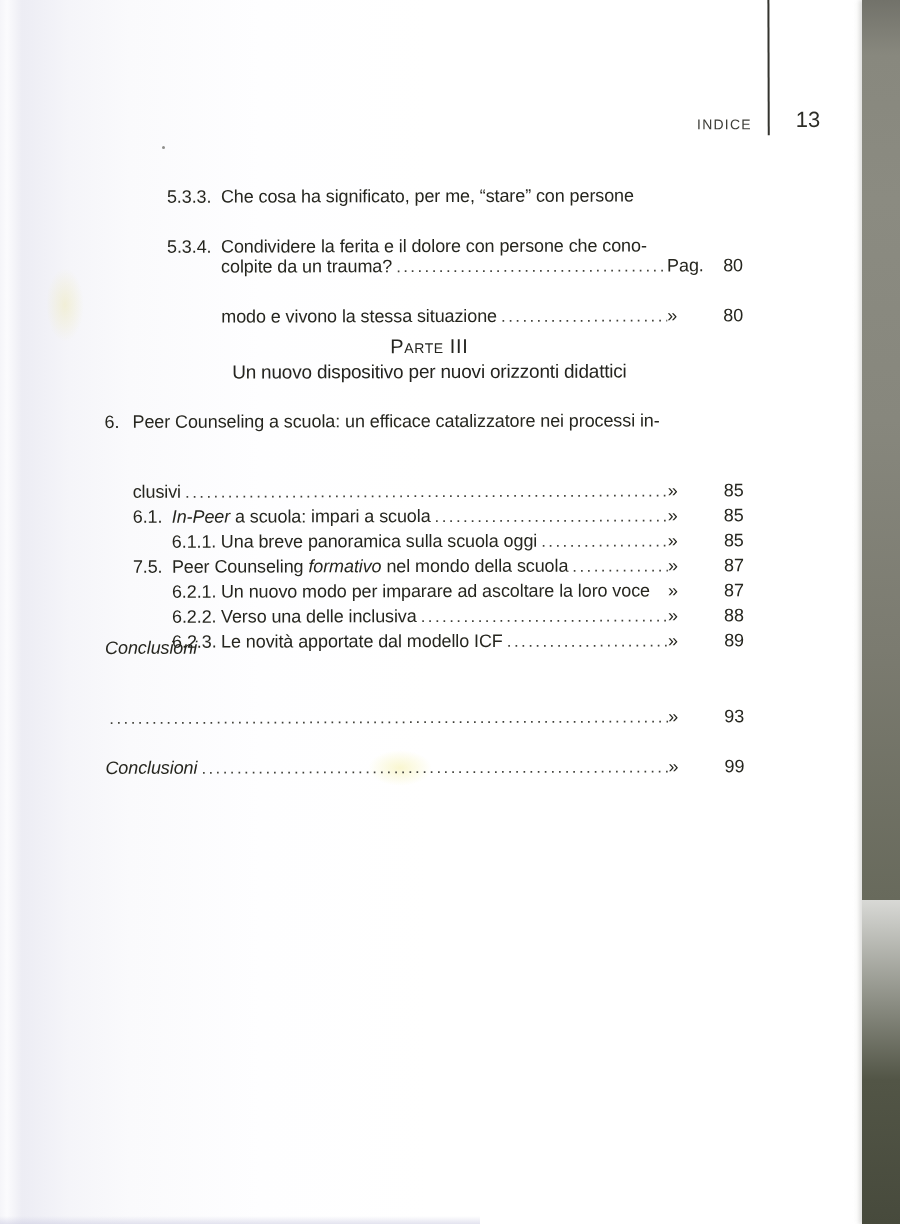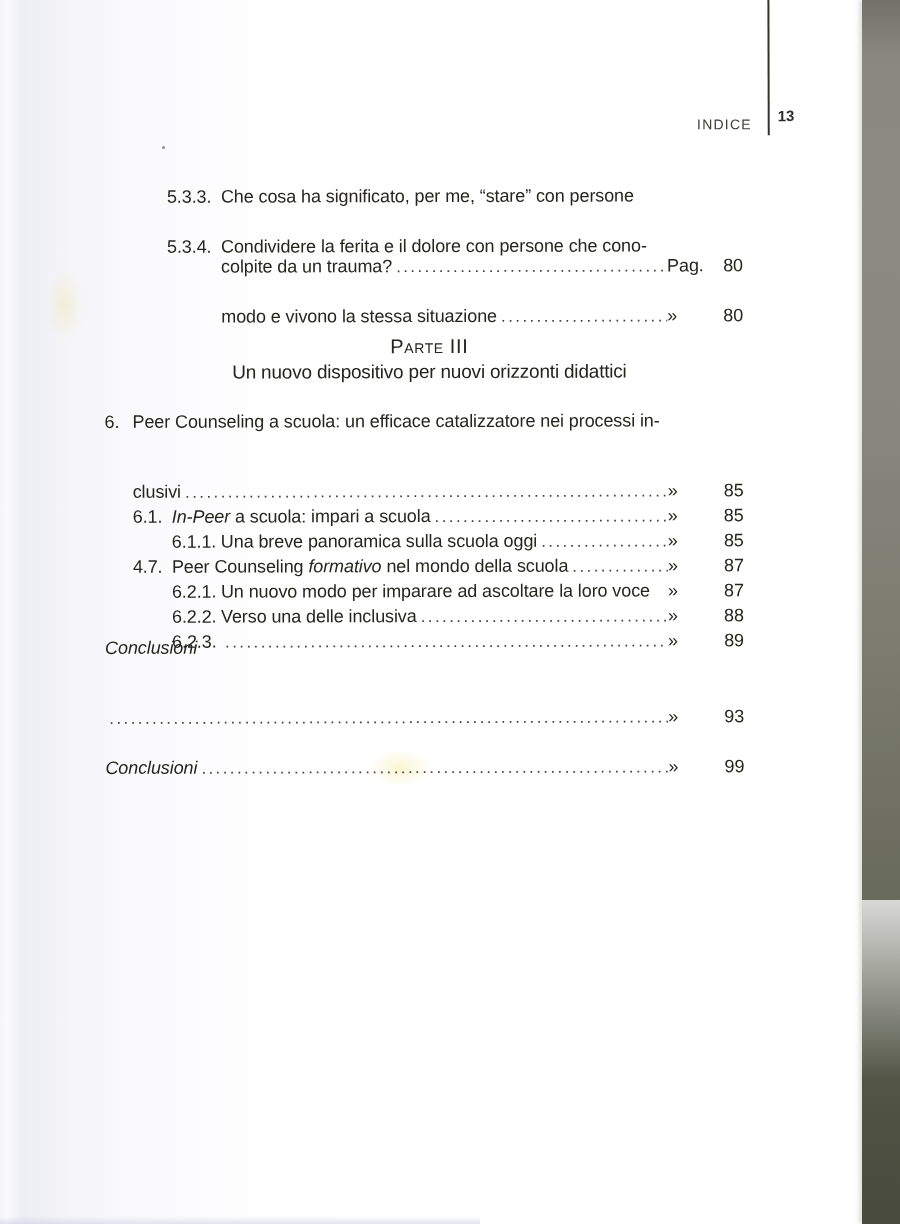--- a/index.html
+++ b/index.html
@@ -19,21 +19,21 @@
   }
   .right-strip{
     position:absolute;left:862px;top:0;width:38px;height:1224px;
     background:linear-gradient(to bottom,
       #72726a 0px,#88887e 55px,#8b8b81 200px,#87877d 420px,
       #7b7b70 650px,#686a5c 900px,#52554637 0,#525546 1080px,#474a3c 1224px);
     box-shadow:-3px 0 4px rgba(140,140,130,0.25);
   }
   .vrule{position:absolute;left:769px;top:0;width:2px;height:136px;background:#33332e;}
   .running{position:absolute;top:117px;right:147px;font-size:14px;letter-spacing:1.2px;color:#3d3d37;}
-  .pgnum-top{position:absolute;top:108px;left:779px;font-size:15px;color:#2d2d27;font-weight:bold;}
+  .pgnum-top{position:absolute;top:108px;left:797px;font-size:22px;color:#2d2d27;}
   .content{position:absolute;inset:0;transform:rotate(-0.15deg);}
   .group{position:absolute;left:105px;width:650px;}
   .g1{top:184px}.g2{top:409px}.g3{top:635px}.g4{top:710px}
   .part{position:absolute;left:105px;width:650px;top:334px;text-align:center;}
   .part-label{font-variant:small-caps;font-size:20px;line-height:25px;letter-spacing:.6px;color:#24241f;}
   .part-title{font-size:19px;line-height:25px;letter-spacing:-.2px;color:#24241f;}
   .toc-row{display:flex;align-items:baseline;line-height:25px;height:25px;font-size:18px;letter-spacing:-.1px;}
   .num{flex:0 0 auto;}
   .r-s5{padding-left:63px}.r-s5 .num{width:54px}
   .r-s5c{padding-left:117px}
@@ -122,21 +122,21 @@
           <span class="pg">85</span>
         </div>
         <div class="toc-row r-l2">
           <span class="num">6.1.1.</span>
           <span class="txt"><span>Una breve panoramica sulla scuola oggi</span></span>
           <span class="leader">................................................................................................................................................................</span>
           <span class="colsym">»</span>
           <span class="pg">85</span>
         </div>
         <div class="toc-row r-l1">
-          <span class="num">4.7.</span>
+          <span class="num">7.5.</span>
           <span class="txt"><span>Peer Counseling </span><span class="it">formativo</span><span> nel mondo della scuola</span></span>
           <span class="leader">................................................................................................................................................................</span>
           <span class="colsym">»</span>
           <span class="pg">87</span>
         </div>
         <div class="toc-row r-l2">
           <span class="num">6.2.1.</span>
           <span class="txt"><span>Un nuovo modo per imparare ad ascoltare la loro voce</span></span>
           <span class="leader"></span>
           <span class="colsym">»</span>
@@ -144,20 +144,21 @@
         </div>
         <div class="toc-row r-l2">
           <span class="num">6.2.2.</span>
           <span class="txt"><span>Verso una delle inclusiva</span></span>
           <span class="leader">................................................................................................................................................................</span>
           <span class="colsym">»</span>
           <span class="pg">88</span>
         </div>
         <div class="toc-row r-l2">
           <span class="num">6.2.3.</span>
+          <span class="txt"><span>Le novità apportate dal modello ICF</span></span>
           <span class="leader">................................................................................................................................................................</span>
           <span class="colsym">»</span>
           <span class="pg">89</span>
         </div>
       </div>
     <div class="group g3">
         <div class="toc-row r-p">
           <span class="txt"><span class="it">Conclusioni</span></span>
           <span class="leader"></span>
         </div>

